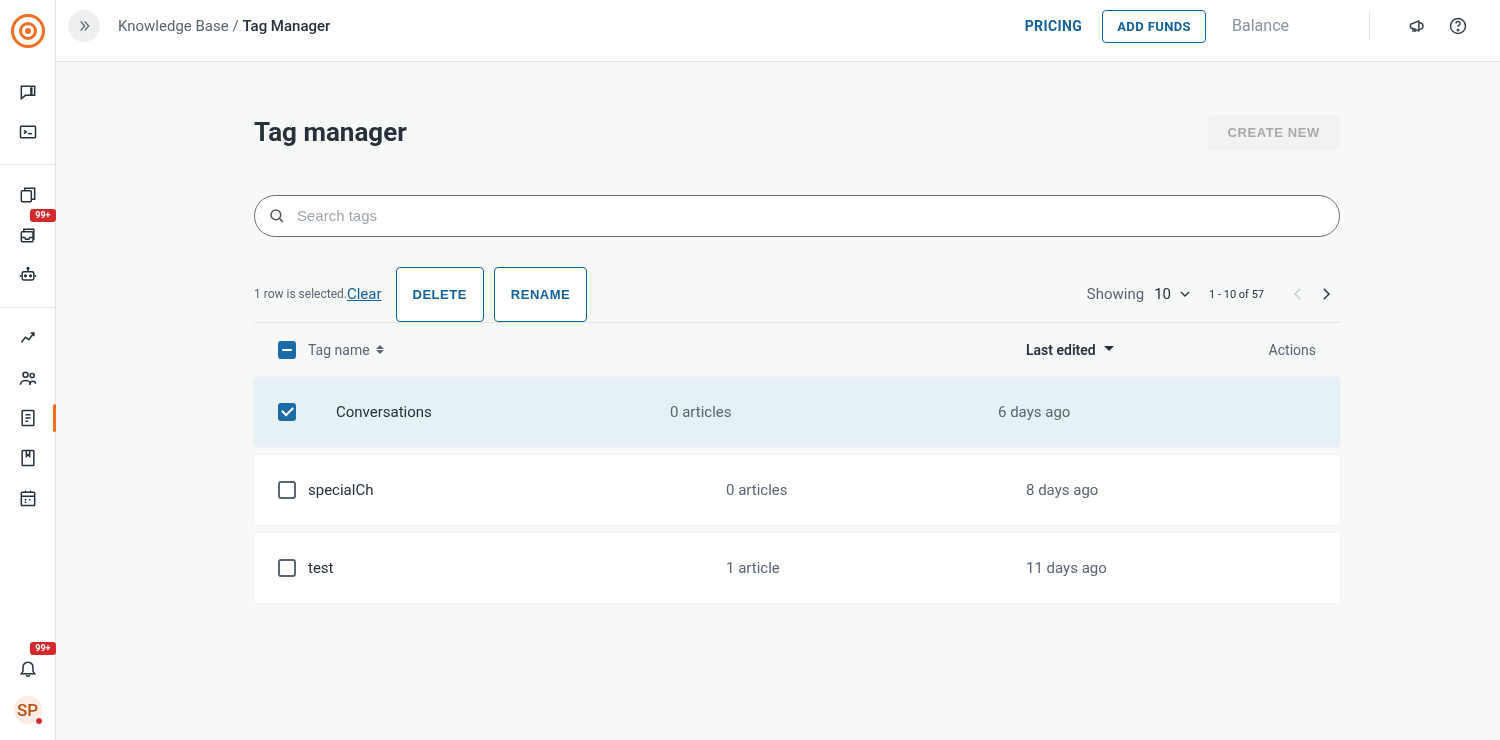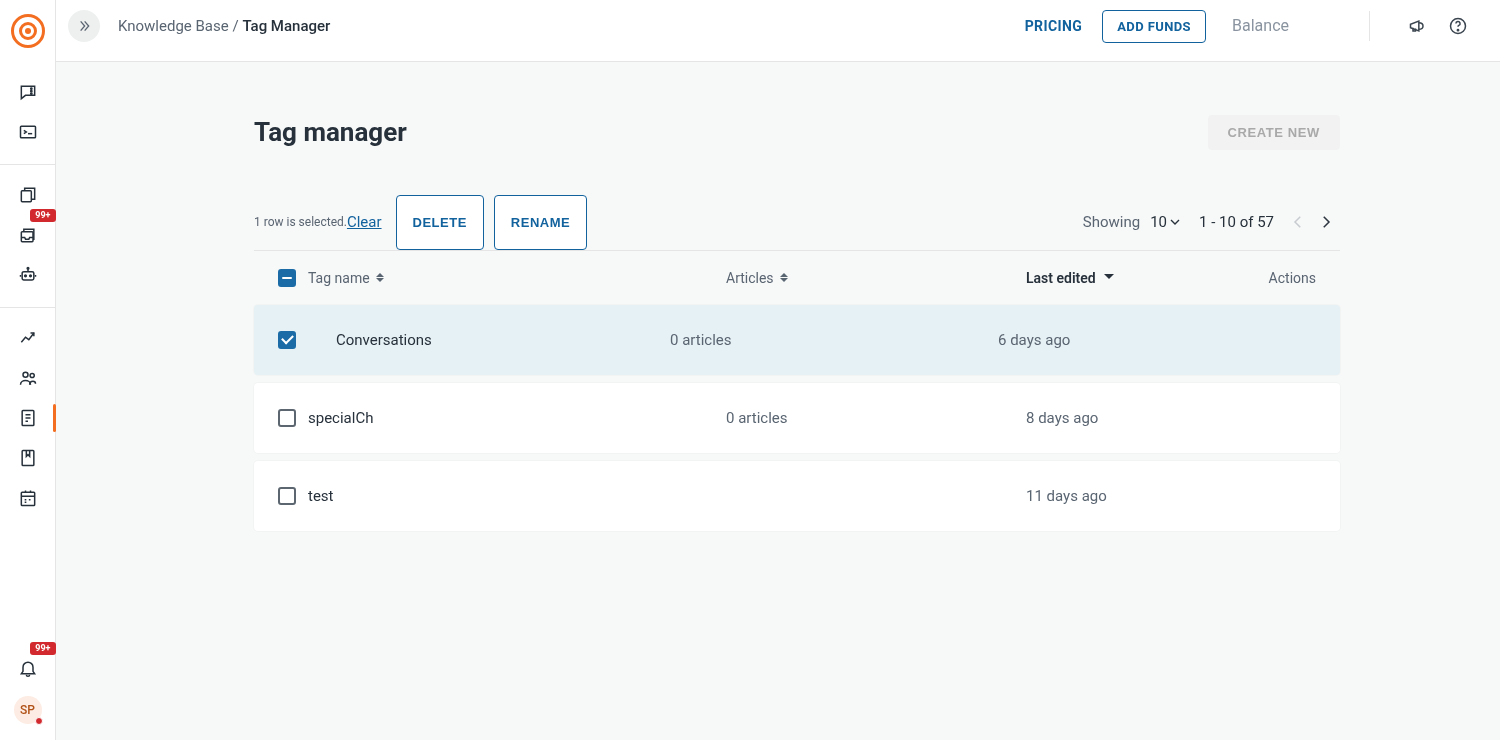--- a/index.html
+++ b/index.html
@@ -22,21 +22,21 @@
   .sidebar { width:56px; flex:none; border-right:1px solid var(--border-gray); height:100%; display:flex; flex-direction:column; align-items:center; background:#fff; }
   .logo-cell { height:62px; width:100%; display:flex; align-items:center; justify-content:center; }
   .logo { width:34px; height:34px; border-radius:50%; border:3px solid var(--brand-orange); display:flex; align-items:center; justify-content:center; }
   .logo-inner { width:18px; height:18px; border-radius:50%; border:3px solid var(--brand-orange); display:flex; align-items:center; justify-content:center;}
   .logo-dot { width:6px; height:6px; border-radius:50%; background:var(--brand-orange);}
   .side-group { width:100%; display:flex; flex-direction:column; align-items:center; padding-top:10px; }
   .side-sep { height:1px; width:100%; background:var(--border-gray); margin:12px 0 0 0;}
   .side-item { width:56px; height:40px; display:flex; align-items:center; justify-content:center; position:relative; color:#27313b; }
   .side-item.active::after { content:""; position:absolute; right:0; top:6px; width:3px; height:28px; background:var(--brand-orange); border-radius:2px;}
   .side-bottom { margin-top:auto; width:100%; display:flex; flex-direction:column; align-items:center; padding-bottom:16px; position:relative;}
-  .avatar { width:28px; height:28px; border-radius:50%; background:#fdece3; display:flex; align-items:center; justify-content:center; font-size:12px; color:#b15218; position:relative; font-weight:500;}
+  .avatar { width:28px; height:28px; border-radius:50%; background:#fdece3; display:flex; align-items:center; justify-content:center; font-size:17px; color:#b15218; position:relative; font-weight:500;}
   .avatar-dot { position:absolute; bottom:-1px; right:-1px; width:8px; height:8px; border-radius:50%; background:#d1292d; border:1px solid #fff;}
   .badge { position:absolute; top:-6px; right:0; background:var(--badge-red); color:#fff; font-size:9px; line-height:1; padding:2px 5px; border-radius:3px; font-weight:700;}
 
   
   .main { flex:1 1 auto; height:100%; display:flex; flex-direction:column; background:#f7f8f8;}
   .header { height:62px; flex:none; background:#fff; border-bottom:1px solid var(--border-gray); display:flex; align-items:center; padding:0 32px 9px 12px;}
   .collapse-btn { width:32px; height:32px; border-radius:50%; background:#eef0f0; display:flex; align-items:center; justify-content:center; margin-right:18px; color:#5a6572;}
   .breadcrumb { font-size:15px; color:var(--text-med);}
   .breadcrumb .current { color:var(--text-dark); font-weight:500;}
   .header-spacer { flex:1 1 auto;}
@@ -57,22 +57,22 @@
   .search-input { width:100%; height:42px; border:1px solid #717171; border-radius:22px; padding:0 18px 0 42px; font-size:15px; color:var(--text-dark); outline:none; background:#fff;}
   .search-input::placeholder { color:#a0a6ad;}
   .search-icon-pos { position:absolute; left:14px; top:50%; transform:translateY(-50%); width:18px; height:18px; color:#555;}
   
   .toolbar { display:flex; align-items:center; margin-top:30px;}
   .sel-text { font-size:12px; color:var(--text-med); }
   .clear-link { color:var(--accent-blue); text-decoration:underline; font-size:15px; margin-left:0px; cursor:pointer;}
   .tool-btn { margin-left:14px; border:1px solid var(--accent-blue); color:var(--accent-blue); background:#fff; padding:19px 16px; font-size:13px; font-weight:700; letter-spacing:0.5px; border-radius:4px; cursor:pointer;}
   .toolbar-spacer { flex:1 1 auto;}
   .showing-text { font-size:15px; color:var(--text-med);}
-  .page-size { display:flex; align-items:center; margin:0 16px 0 10px; font-size:15px; color:var(--text-dark); }
-  .range-text { font-size:15px; color:var(--text-dark); margin-right:10px;}
+  .page-size { display:flex; align-items:center; margin:0 16px 0 10px; font-size:15px; color:var(--text-dark); gap:6px;}
+  .range-text { font-size:11px; color:var(--text-dark); margin-right:20px;}
   .nav-arrow { width:28px; height:28px; display:flex; align-items:center; justify-content:center; color:#2d3640;}
   .nav-arrow.disabled { color:#c8ccd0;}
   
   .table-head-row { display:flex; align-items:center; padding:18px 24px 18px 24px; border-top:1px solid var(--border-gray); }
   .th { font-size:14px; color:var(--text-med); display:flex; align-items:center; gap:4px;}
   .th.sortable { cursor:pointer;}
   .th.sorted { color:var(--text-dark); font-weight:600;}
   .col-check { width:30px; flex:none;}
   .col-name { flex:1 1 480px;}
   .col-articles { flex:0 0 300px;}
@@ -247,20 +247,29 @@
     </span>
   </header>
 
   <div class="content">
     <div class="title-row">
       <h1 class="page-title">Tag manager</h1>
       <div class="title-spacer"></div>
       <button class="create-btn" disabled="">CREATE NEW</button>
     </div>
 
+    <div class="search-wrap">
+      <span class="search-icon-pos">
+        <svg width="18" height="18" viewBox="0 0 24 24" fill="none" stroke="currentColor" stroke-width="2">
+            <circle cx="10.5" cy="10.5" r="6.5"></circle>
+            <path d="M20 20l-4.5-4.5"></path>
+          </svg>
+      </span>
+      <input class="search-input" type="text" placeholder="Search tags" style="">
+    </div>
 
     <div class="toolbar">
       <span class="sel-text">1 row is selected. </span>
       <a class="clear-link">Clear</a>
       <button class="tool-btn">DELETE</button>
       <button class="tool-btn" style="margin-left:10px;">RENAME</button>
       <div class="toolbar-spacer"></div>
       <span class="showing-text">Showing</span>
       <span class="page-size">
         <span>10</span>
@@ -285,27 +294,20 @@
       <div class="col-check">
         <div class="cb indeterminate"></div>
       </div>
       <div class="th col-name sortable">
         <span>Tag name</span>
         <span class="sort-arrows">
             <span class="tri-up"></span>
             <span class="tri-down"></span>
           </span>
       </div>
-      <div class="th col-articles sortable">
-        <span>Articles</span>
-        <span class="sort-arrows">
-            <span class="tri-up"></span>
-            <span class="tri-down"></span>
-          </span>
-      </div>
       <div class="th col-edited sortable sorted">
         <span>Last edited</span>
         <span class="single-tri-down"></span>
       </div>
       <div class="th col-actions">
         <span>Actions</span>
       </div>
     </div>
 
     <div class="rows" id="rows-container">
@@ -325,18 +327,19 @@
           <div class="cell col-name">specialCh</div>
           <div class="cell col-articles articles">0 articles</div>
           <div class="cell col-edited edited">8 days ago</div>
           <div class="cell col-actions"></div>
         </div>
         <div class="row">
           <div class="col-check">
             <div class="cb"></div>
           </div>
           <div class="cell col-name">test</div>
+          <div class="cell col-articles articles">1 article</div>
           <div class="cell col-edited edited">11 days ago</div>
           <div class="cell col-actions"></div>
         </div>
       </div>
   </div>
 </div>
 
 </body></html>

